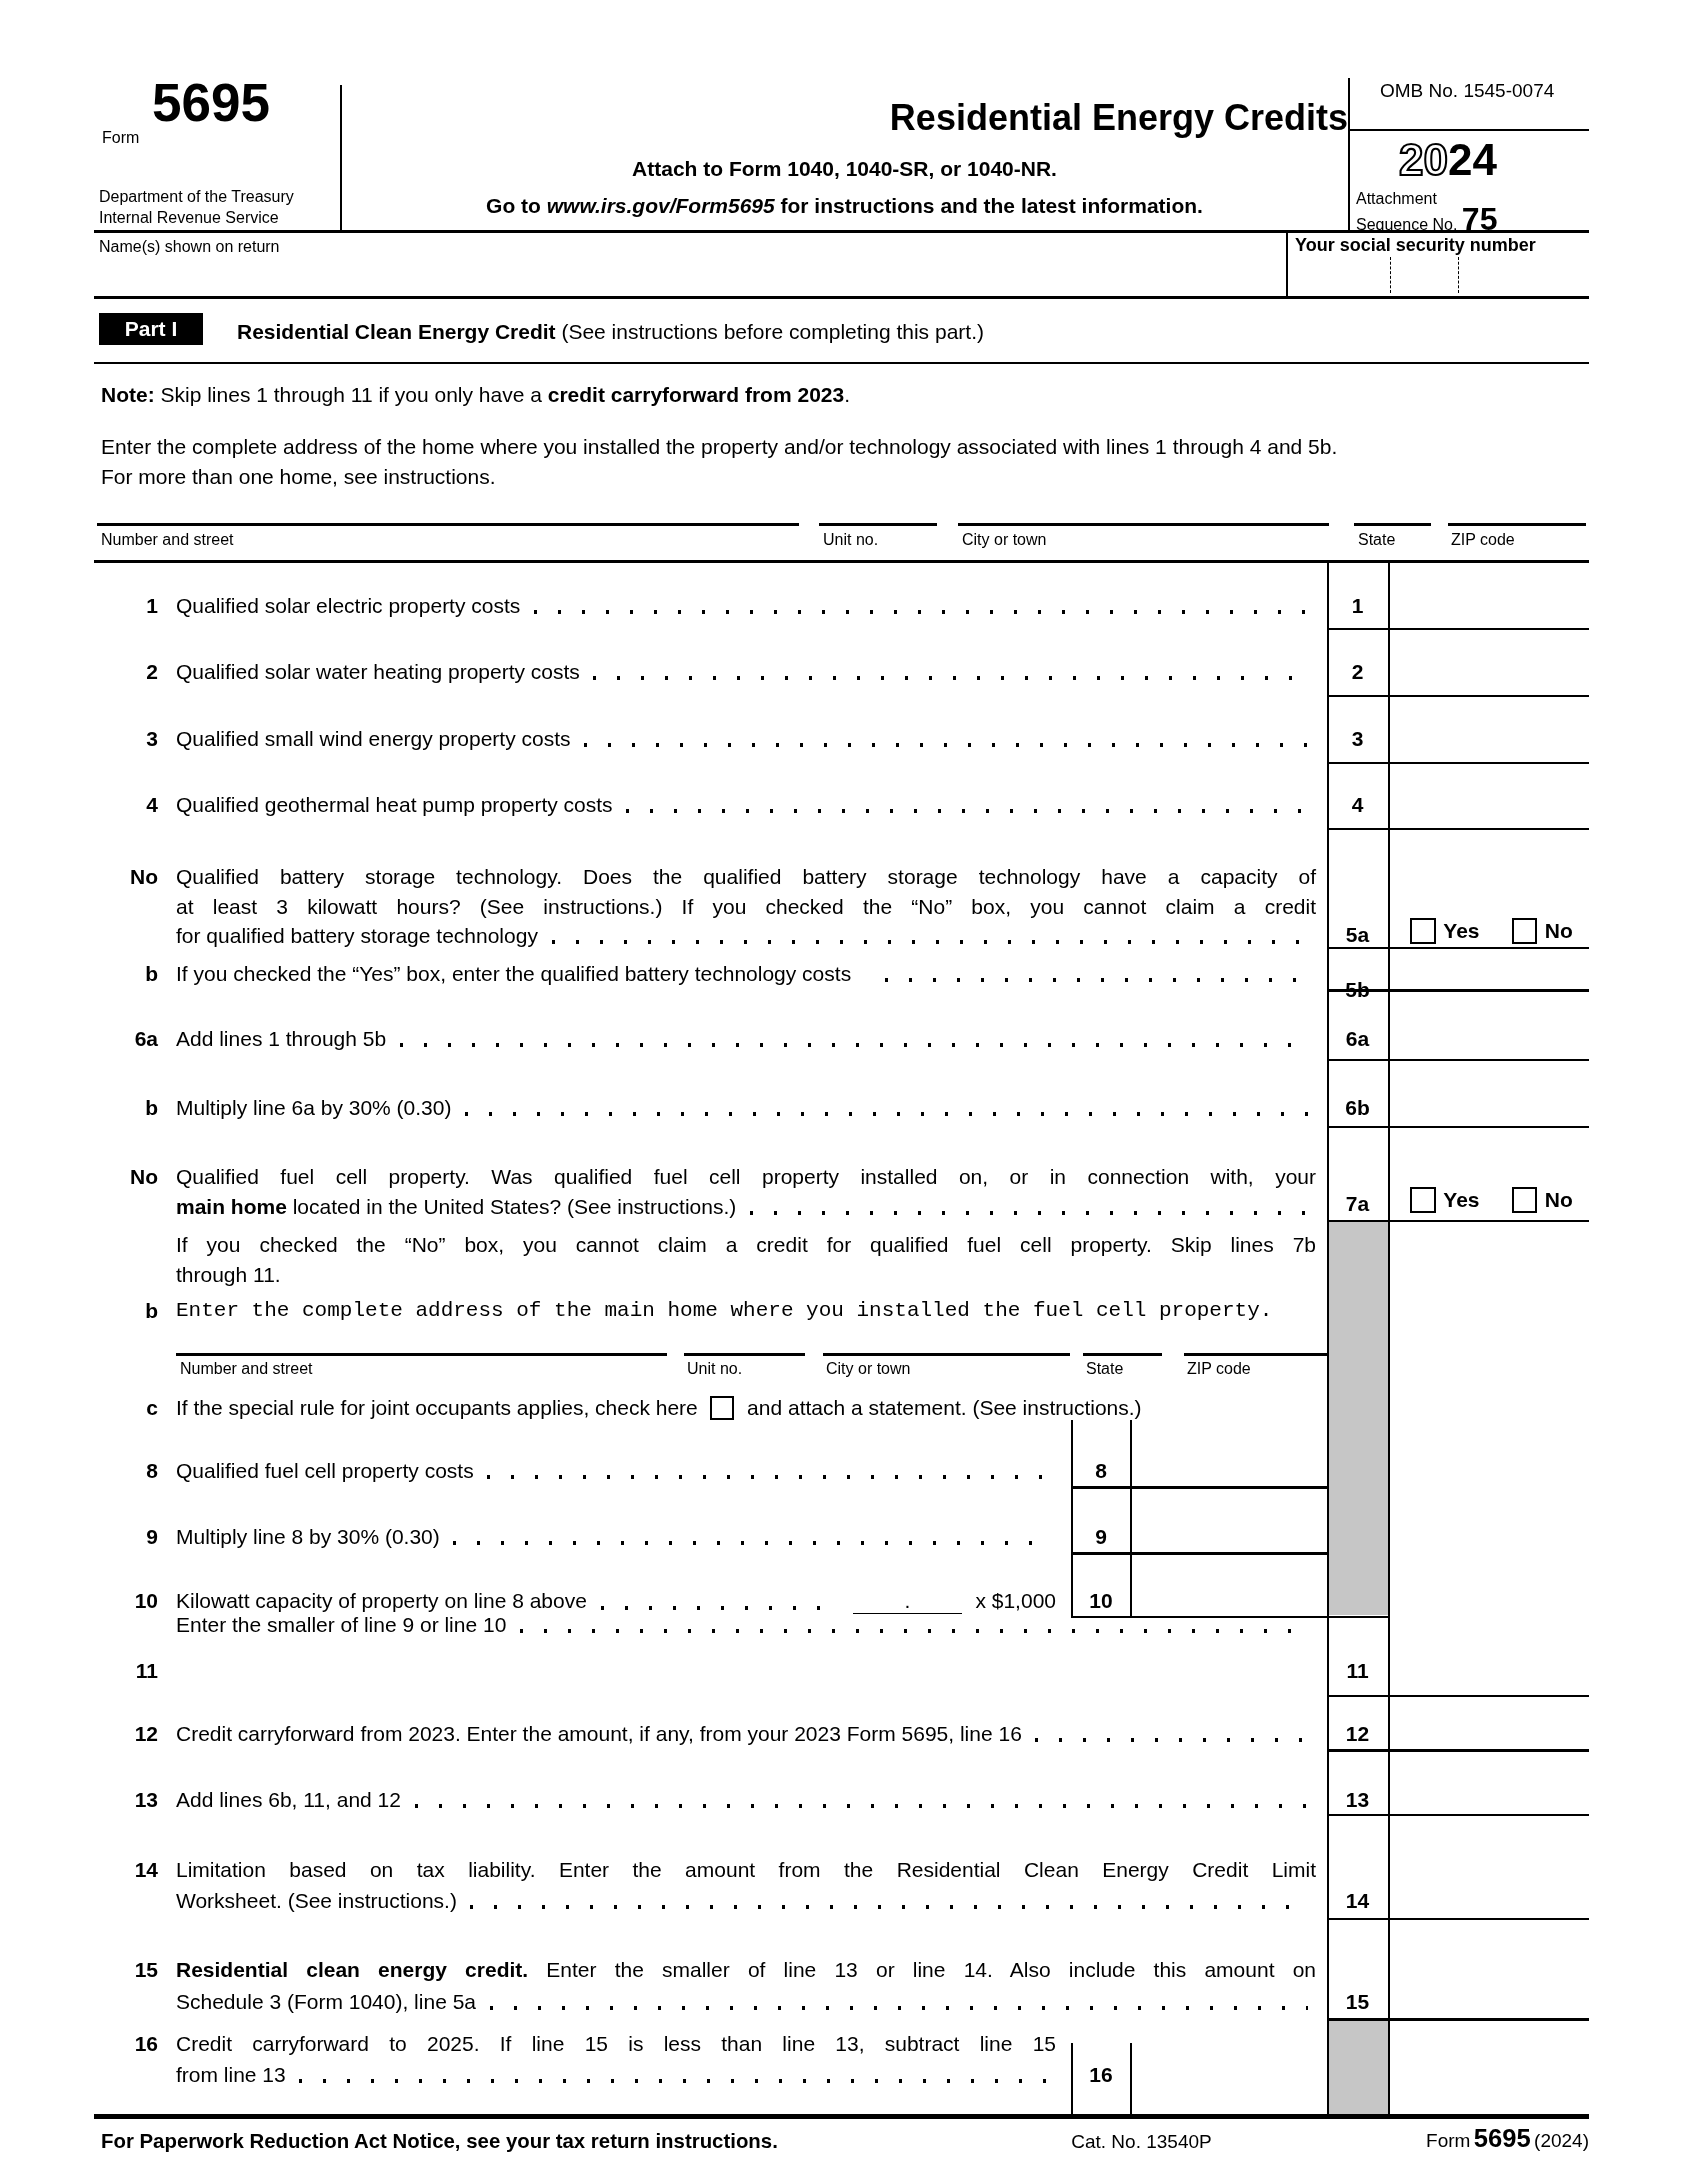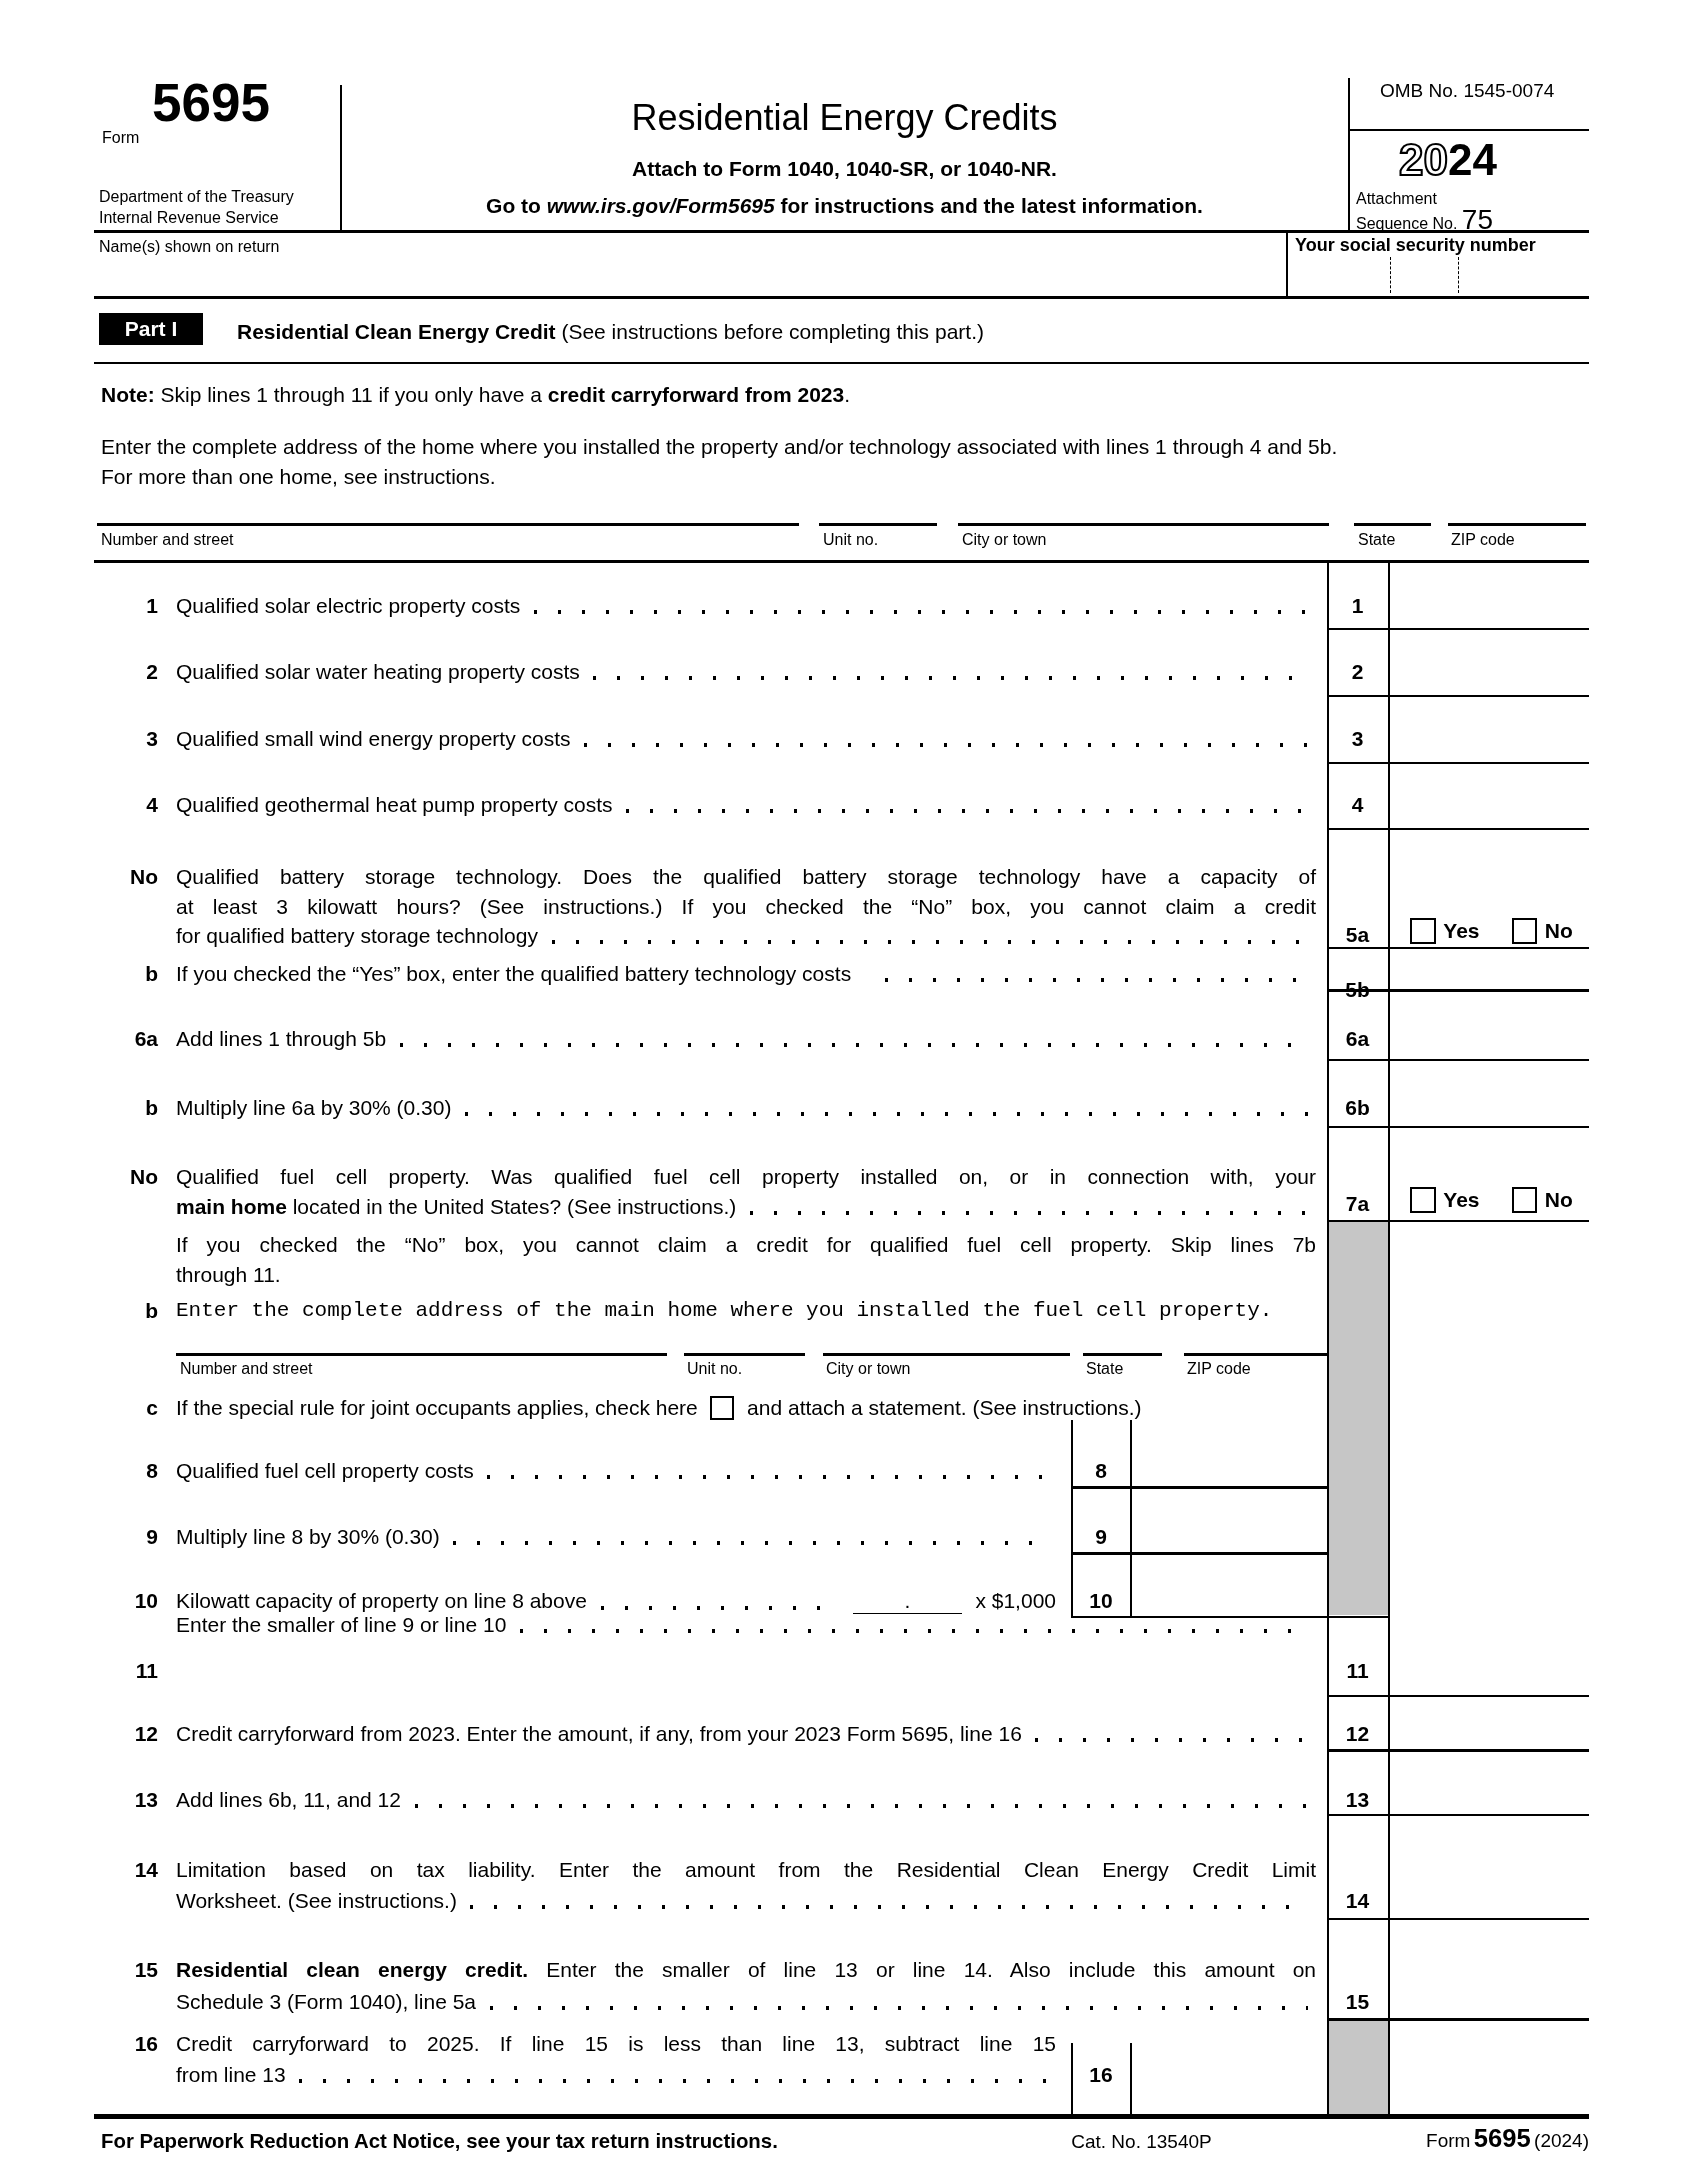--- a/index.html
+++ b/index.html
@@ -38,30 +38,30 @@
 <body>
 
 <div class="sheet">
 
   <div class="t small abs" style="left:102px;top:128px;">Form</div>
   <div class="abs" style="left:152px;top:75px;font-size:53px;font-weight:bold;line-height:55px;">5695</div>
   <div class="t small abs" style="left:99px;top:187px;">Department of the Treasury</div>
   <div class="t small abs" style="left:99px;top:208px;">Internal Revenue Service</div>
   <div class="vr" style="left:340px;top:85px;height:145px;"></div>
 
-  <div class="center-col" style="top:97px;font-size:36px;font-weight:normal;">Residential Energy Credits</div>
+  <div class="center-col" style="top:97px;font-size:36px;font-weight:bold;text-align:right;">Residential Energy Credits</div>
   <div class="center-col" style="top:157px;font-size:21px;font-weight:bold;">Attach to Form 1040, 1040-SR, or 1040-NR.</div>
   <div class="center-col" style="top:194px;font-size:21px;font-weight:bold;"><span>Go to </span><span class="it">www.irs.gov/Form5695</span><span> for instructions and the latest information.</span></div>
 
   <div class="vr" style="left:1348px;top:78px;height:152px;"></div>
   <div class="abs" style="left:1380px;top:80px;font-size:19px;">OMB No. 1545-0074</div>
   <div class="hr" style="left:1348px;top:129px;width:241px;"></div>
   <div class="abs" style="left:1399px;top:136px;font-size:44px;font-weight:bold;line-height:48px;"><span class="y20">20</span><span>24</span></div>
   <div class="t small abs" style="left:1356px;top:189px;">Attachment</div>
-  <div class="t small abs" style="left:1356px;top:210px;"><span>Sequence No. </span><span style="font-size:28px;font-weight:normal;">75</span></div>
+  <div class="t small abs" style="left:1356px;top:210px;"><span>Sequence No. </span><span style="font-size:32px;font-weight:bold;">75</span></div>
 
   <div class="hr" style="left:94px;top:230px;width:1495px;height:2.6px;"></div>
   <div class="t small abs" style="left:99px;top:237px;">Name(s) shown on return</div>
   <div class="cell" style="left:95px;top:233px;width:1189px;height:60px;"></div>
   <div class="vr" style="left:1286px;top:230px;height:66px;"></div>
   <div class="abs b" style="left:1295px;top:235px;font-size:18px;">Your social security number</div>
   <div class="cell" style="left:1288px;top:233px;width:301px;height:60px;"></div>
   <div class="dash" style="left:1390px;top:257px;height:36px;"></div>
   <div class="dash" style="left:1458px;top:257px;height:36px;"></div>
   <div class="hr" style="left:94px;top:296px;width:1495px;height:2.6px;"></div>

